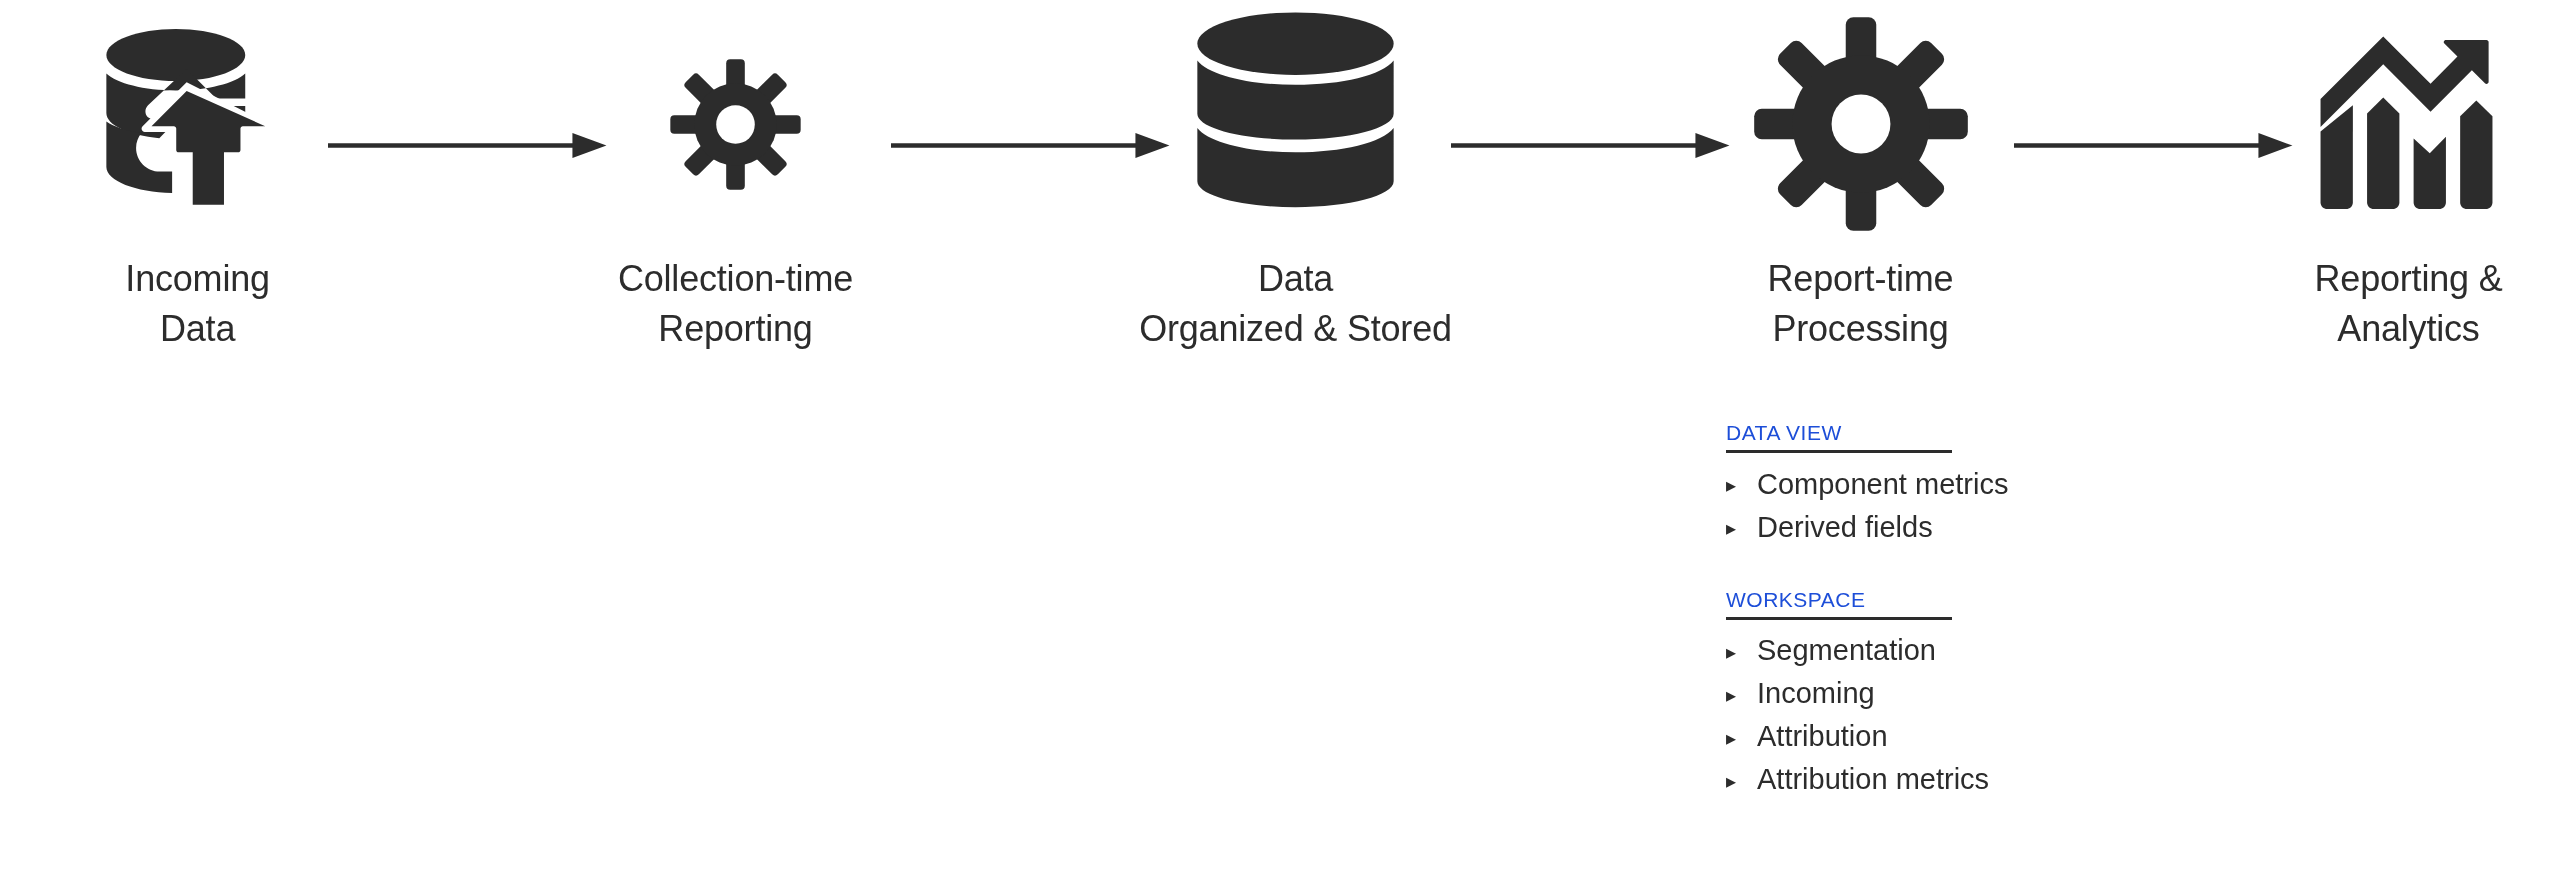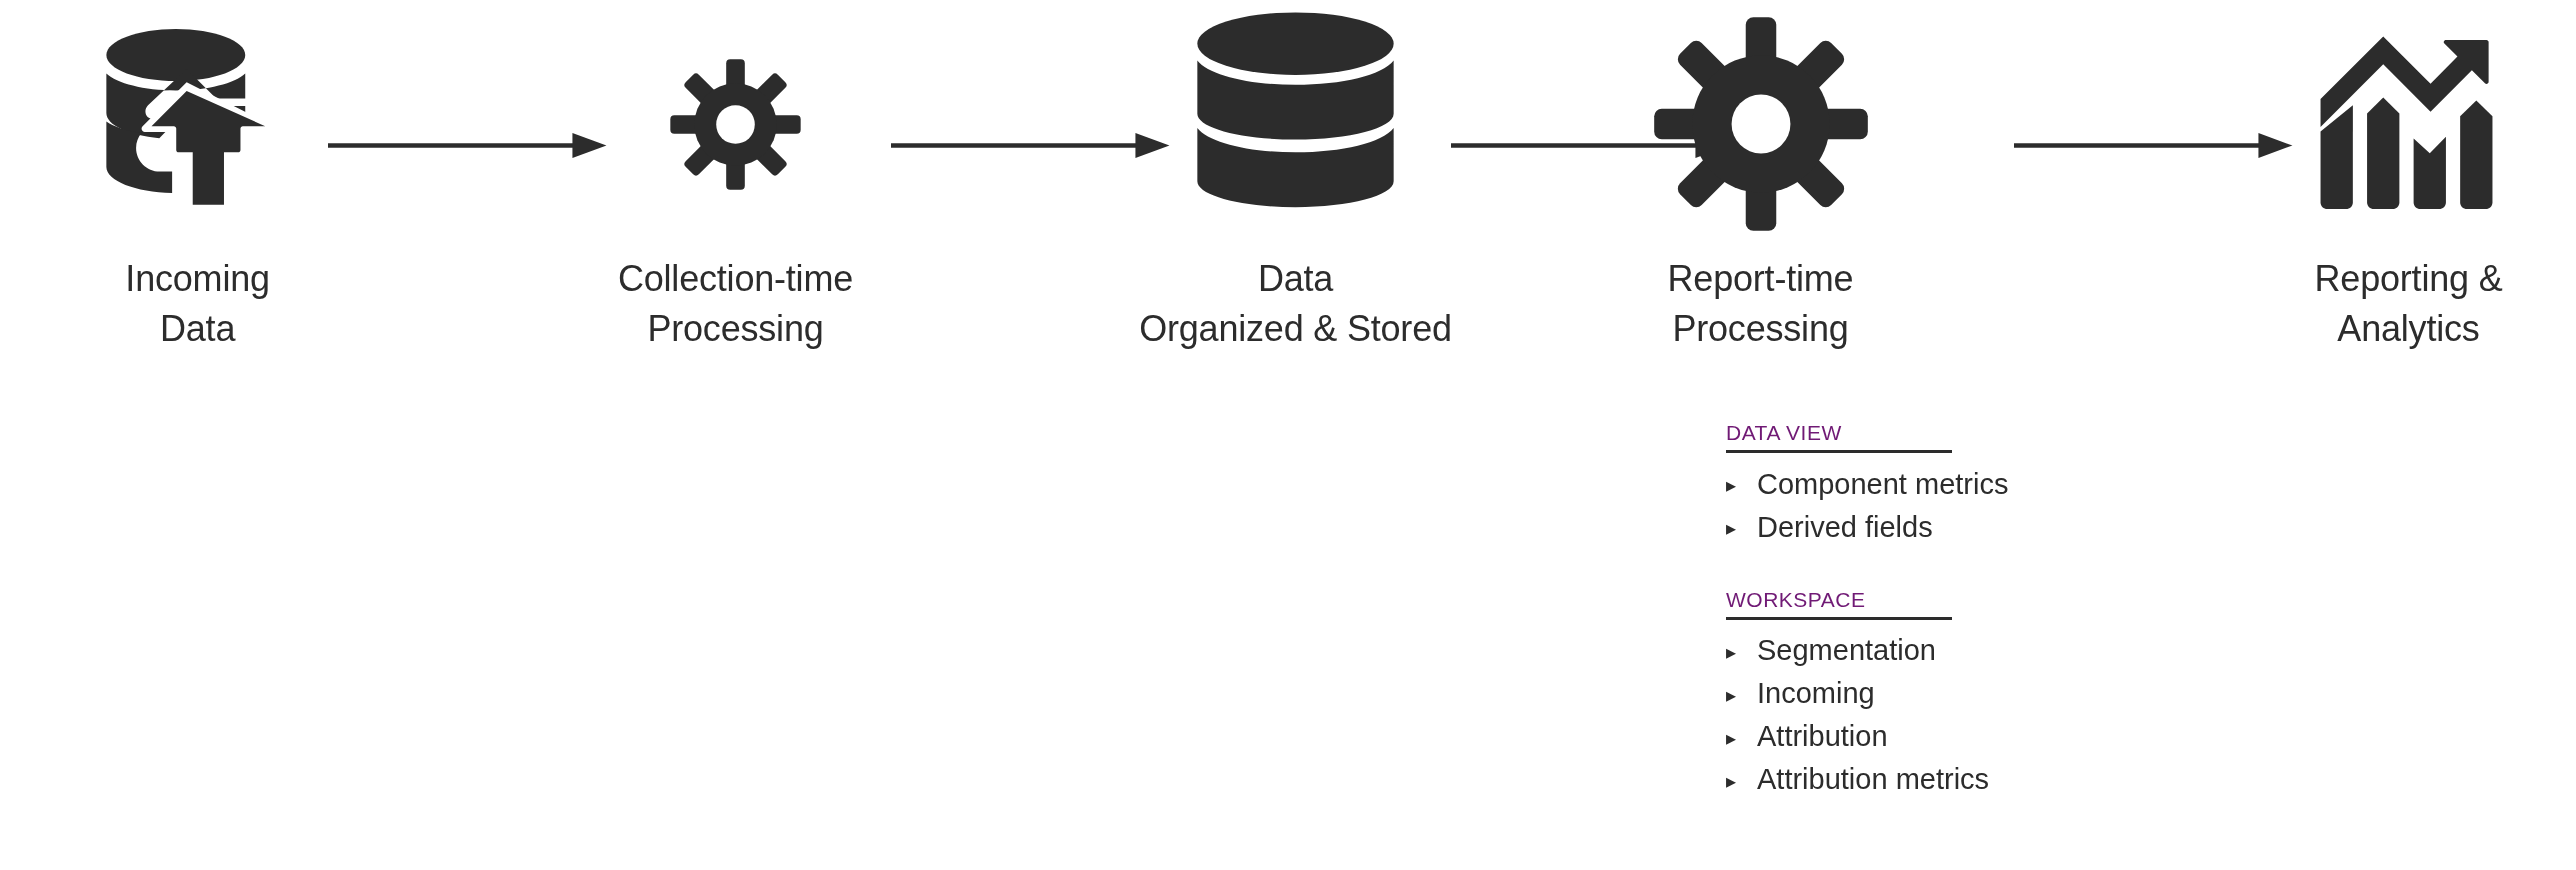--- a/index.html
+++ b/index.html
@@ -75,21 +75,21 @@
     top: 421px;
     width: 403px;
   }
 
   .detail-group { margin-bottom: 0; }
   .detail-group.second { margin-top: 39px; }
 
   .group-title {
     font-size: 21px;
     letter-spacing: 0.5px;
-    color: #701a75;
+    color: #1d4ed8;
     font-weight: 400;
     line-height: 1.1;
     padding-bottom: 6.2px;
   }
 
   .group-rule {
     width: 226px;
     height: 3.1px;
     background: #2c2c2c;
     margin-bottom: 9.3px;
@@ -163,21 +163,21 @@
               <rect x="43" y="75" width="14" height="24" rx="3" transform="rotate(45 50 50)"></rect>
               <rect x="1" y="43" width="24" height="14" rx="3" transform="rotate(45 50 50)"></rect>
               <rect x="75" y="43" width="24" height="14" rx="3" transform="rotate(45 50 50)"></rect>
             </g>
             <circle cx="50" cy="50" r="31"></circle>
             <circle cx="50" cy="50" r="14.5" fill="#ffffff"></circle>
           </g>
         </svg>
       </div>
       <div class="step-label">Collection-time
-Processing</div>
+Reporting</div>
     </div>
 
     <div class="arrow" style="left:891px;">
       <svg width="280" height="31" viewBox="0 0 362 40">
         <line x1="0" y1="20" x2="320" y2="20" stroke="#2c2c2c" stroke-width="6"></line>
         <polygon points="316,4 360,20 316,36" fill="#2c2c2c"></polygon>
       </svg>
     </div>
 
     <div class="step" style="left:1094px;">
@@ -194,21 +194,21 @@
 Organized &amp; Stored</div>
     </div>
 
     <div class="arrow" style="left:1451px;">
       <svg width="280" height="31" viewBox="0 0 362 40">
         <line x1="0" y1="20" x2="320" y2="20" stroke="#2c2c2c" stroke-width="6"></line>
         <polygon points="316,4 360,20 316,36" fill="#2c2c2c"></polygon>
       </svg>
     </div>
 
-    <div class="step" style="left:1559px;">
+    <div class="step" style="left:1659px;">
       <div class="step-icon">
         <svg width="218" height="218" viewBox="0 0 100 100" aria-hidden="true">
           <g fill="#2c2c2c">
             <g>
               <rect x="43" y="1" width="14" height="25" rx="3.5"></rect>
               <rect x="43" y="74" width="14" height="25" rx="3.5"></rect>
               <rect x="1" y="43" width="25" height="14" rx="3.5"></rect>
               <rect x="74" y="43" width="25" height="14" rx="3.5"></rect>
               <rect x="43" y="1" width="14" height="25" rx="3.5" transform="rotate(45 50 50)"></rect>
               <rect x="43" y="74" width="14" height="25" rx="3.5" transform="rotate(45 50 50)"></rect>

